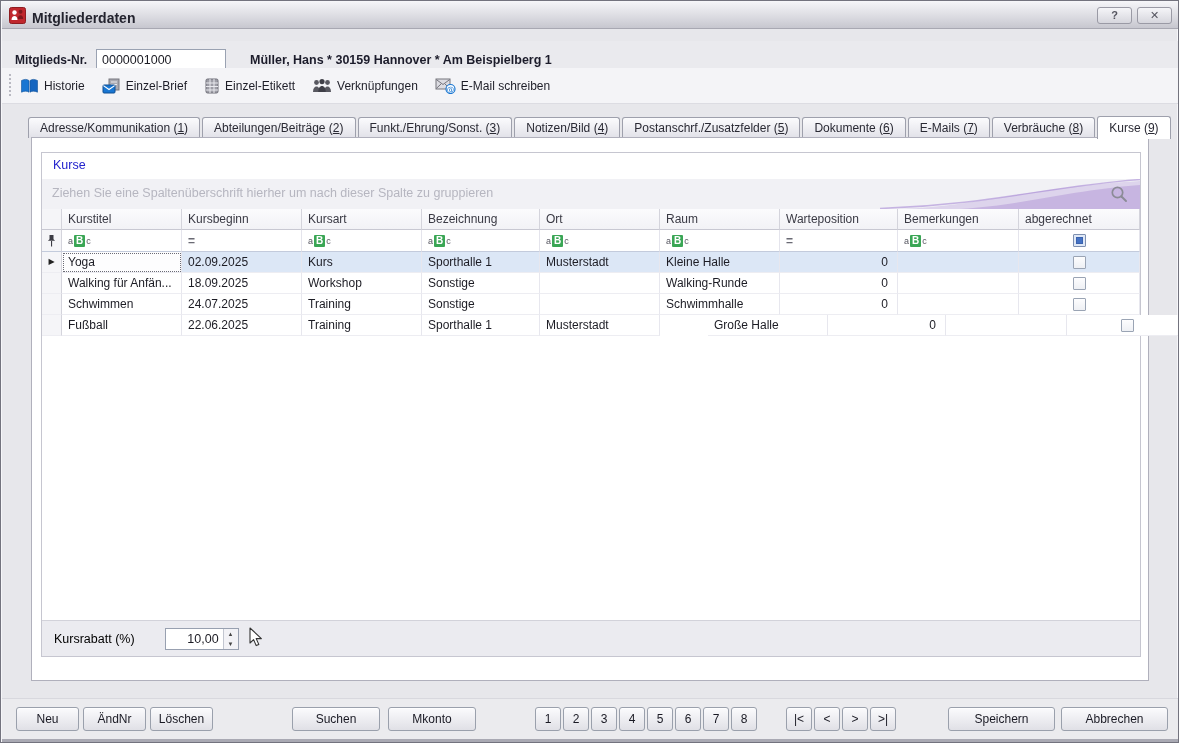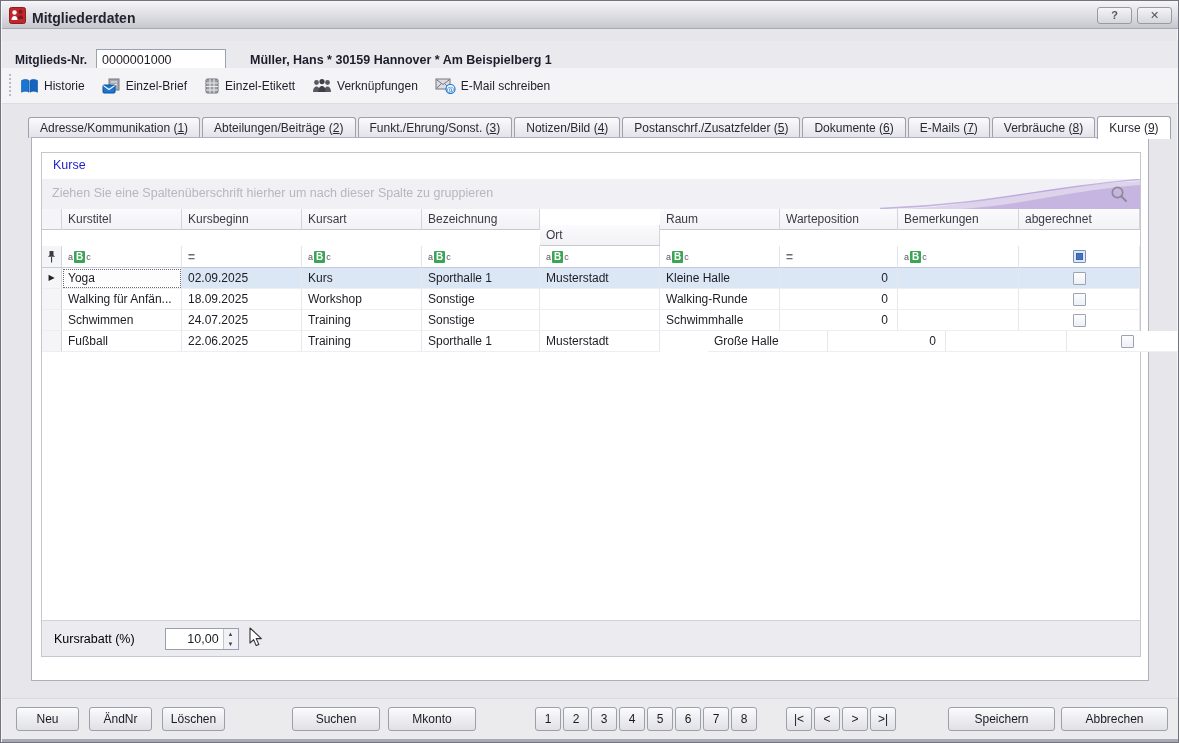--- a/index.html
+++ b/index.html
@@ -130,21 +130,21 @@
     position:absolute; left:1px; top:697px; width:1177px; height:41px;
     background:#ebebee; border-top:1px solid #d8d8de;
   }
   #bottombar::after { content:""; position:absolute; left:0; bottom:-5px; width:100%; height:5px; background:#a9a9b3; }
   .btn {
     height:24px; border:1px solid #9aa0ac; border-radius:3px; color:#1a1a24; font-size:12px;
     background:linear-gradient(#fbfbfd,#e0e0e6); display:flex; align-items:center; justify-content:center;
     box-shadow:0 1px 0 rgba(255,255,255,.7) inset;
   }
   .bgrp { position:absolute; top:8px; display:flex; }
-  #grp-left   { left:14px; }  #grp-left .btn  { width:63px; margin-right:10px; }
+  #grp-left   { left:14px; }  #grp-left .btn  { width:63px; margin-right:4px; }
   #grp-mid    { left:290px; } #grp-mid .btn   { width:88px; margin-right:8px; }
   #grp-pages  { left:533px; } #grp-pages .btn { width:26px; margin-right:2px; }
   #grp-nav    { left:784px; } #grp-nav .btn   { width:26px; margin-right:2px; }
   #grp-right  { right:11px; } #grp-right .btn { min-width:107px; margin-left:6px; }
   
   #cursor { position:absolute; left:248px; top:626px; z-index:9; }
 </style>
 </head>
 <body>
 
@@ -261,21 +261,21 @@
         </svg>
       </div>
 
       <div id="grid">
           <div class="g-row hdr-row">
             <div class="g-cell g-gutter" style="width: 20px;"></div>
             <div class="g-cell" style="width: 120px;">Kurstitel</div>
             <div class="g-cell" style="width: 120px;">Kursbeginn</div>
             <div class="g-cell" style="width: 120px;">Kursart</div>
             <div class="g-cell" style="width: 118px;">Bezeichnung</div>
-            <div class="g-cell" style="width: 120px; margin-top: 16px;">Ort</div>
+            <div class="g-cell" style="width: 120px;">Ort</div>
             <div class="g-cell" style="width: 120px;">Raum</div>
             <div class="g-cell" style="width: 118px;">Warteposition</div>
             <div class="g-cell" style="width: 121px;">Bemerkungen</div>
             <div class="g-cell" style="width: 121px;">abgerechnet</div>
           </div>
           <div class="g-row flt-row">
             <div class="g-cell g-gutter" style="width: 20px;">
               <svg width="9" height="14" viewBox="0 0 9 14">
                 <path d="M2.5 1 h4 v4.2 l1.6 1.6 h-7.2 l1.6 -1.6 z" fill="#3c3c44"></path>
                 <rect x="4" y="7" width="1.1" height="5.5" fill="#3c3c44"></rect>

